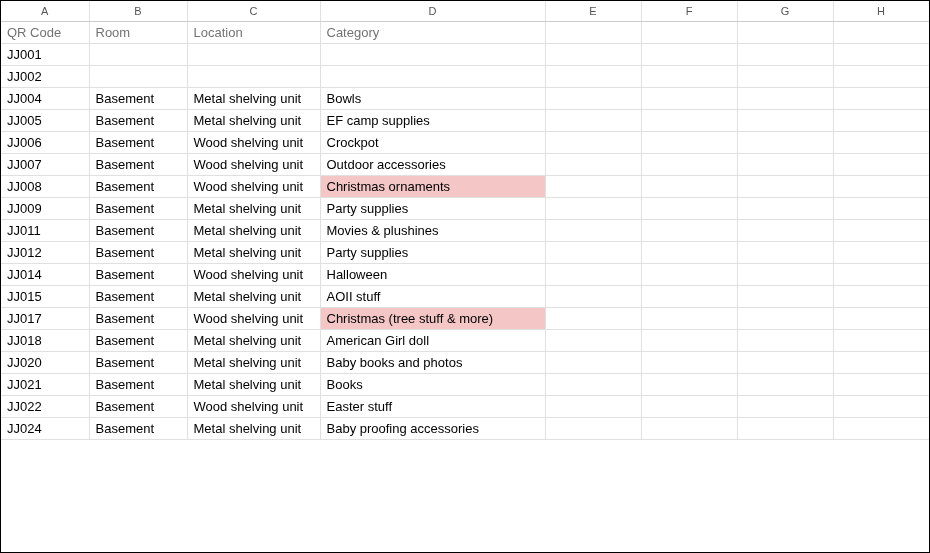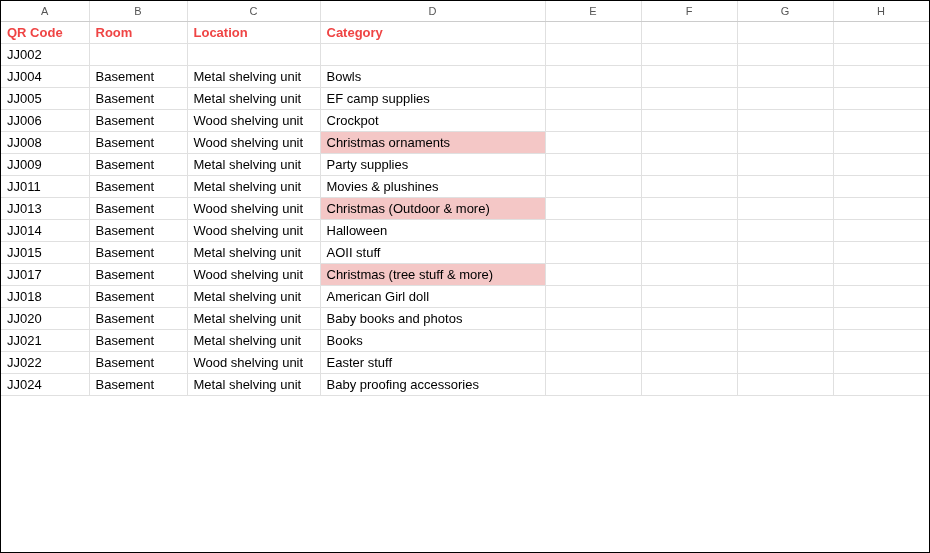--- a/index.html
+++ b/index.html
@@ -37,22 +37,22 @@
     border-right: 1px solid #e0e0e0;
     border-bottom: 1px solid #e0e0e0;
     padding: 3px 6px;
     height: 15px;
     white-space: nowrap;
     overflow: hidden;
     text-overflow: ellipsis;
     font-size: 13px;
   }
   tr.header-row td {
-    font-weight: bold;
-    color: #ef4444;
+    font-weight: normal;
+    color: #737373;
   }
   td.hl {
     background: #f4c7c6;
   }
   .colA { width: 88px; }
   .colB { width: 98px; }
   .colC { width: 133px; }
   .colD { width: 225px; }
   .colE { width: 96px; }
   .colF { width: 96px; }
@@ -90,20 +90,30 @@
 <tr class="header-row">
   <td>QR Code</td>
   <td>Room</td>
   <td>Location</td>
   <td>Category</td>
   <td></td>
   <td></td>
   <td></td>
   <td></td>
 </tr>
+<tr>
+          <td>JJ001</td>
+          <td></td>
+          <td></td>
+          <td></td>
+          <td></td>
+          <td></td>
+          <td></td>
+          <td></td>
+        </tr>
         <tr>
           <td>JJ002</td>
           <td></td>
           <td></td>
           <td></td>
           <td></td>
           <td></td>
           <td></td>
           <td></td>
         </tr>
@@ -131,20 +141,30 @@
           <td>JJ006</td>
           <td>Basement</td>
           <td>Wood shelving unit</td>
           <td>Crockpot</td>
           <td></td>
           <td></td>
           <td></td>
           <td></td>
         </tr>
         <tr>
+          <td>JJ007</td>
+          <td>Basement</td>
+          <td>Wood shelving unit</td>
+          <td>Outdoor accessories</td>
+          <td></td>
+          <td></td>
+          <td></td>
+          <td></td>
+        </tr>
+        <tr>
           <td>JJ008</td>
           <td>Basement</td>
           <td>Wood shelving unit</td>
           <td class="hl">Christmas ornaments</td>
           <td></td>
           <td></td>
           <td></td>
           <td></td>
         </tr>
         <tr>
@@ -161,24 +181,24 @@
           <td>JJ011</td>
           <td>Basement</td>
           <td>Metal shelving unit</td>
           <td>Movies &amp; plushines</td>
           <td></td>
           <td></td>
           <td></td>
           <td></td>
         </tr>
         <tr>
-          <td>JJ013</td>
-          <td>Basement</td>
-          <td>Wood shelving unit</td>
-          <td class="hl">Christmas (Outdoor &amp; more)</td>
+          <td>JJ012</td>
+          <td>Basement</td>
+          <td>Metal shelving unit</td>
+          <td>Party supplies</td>
           <td></td>
           <td></td>
           <td></td>
           <td></td>
         </tr>
         <tr>
           <td>JJ014</td>
           <td>Basement</td>
           <td>Wood shelving unit</td>
           <td>Halloween</td>

